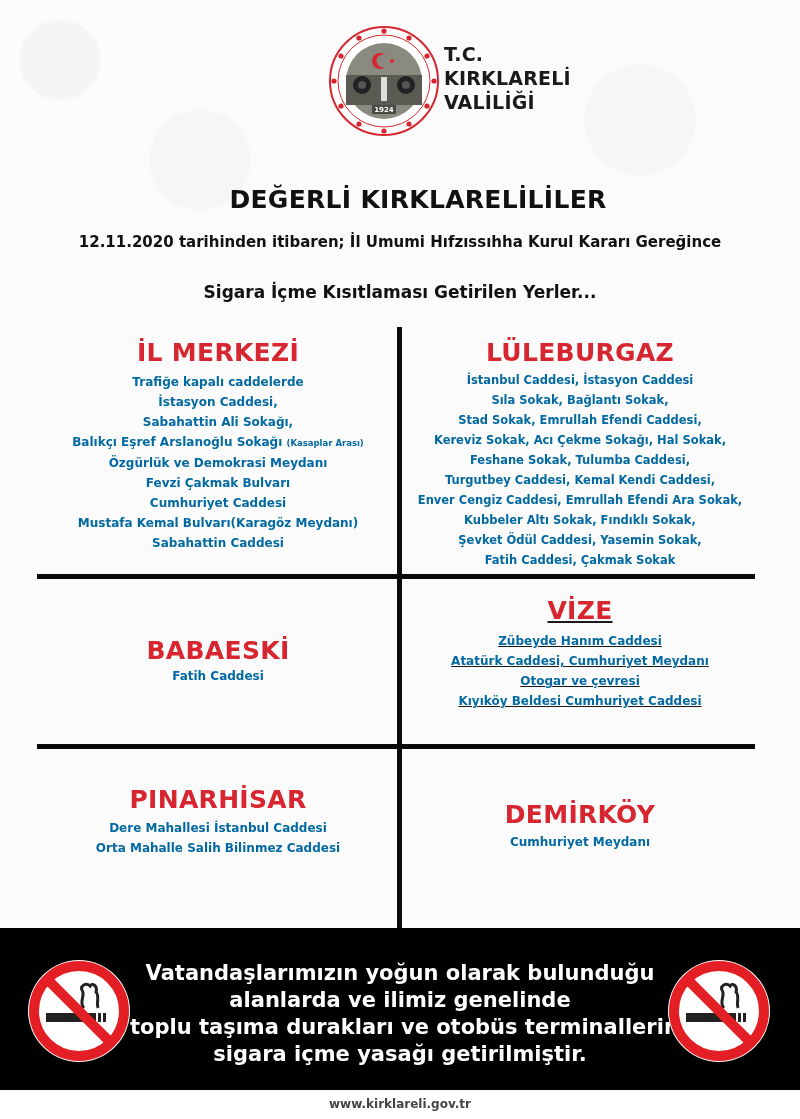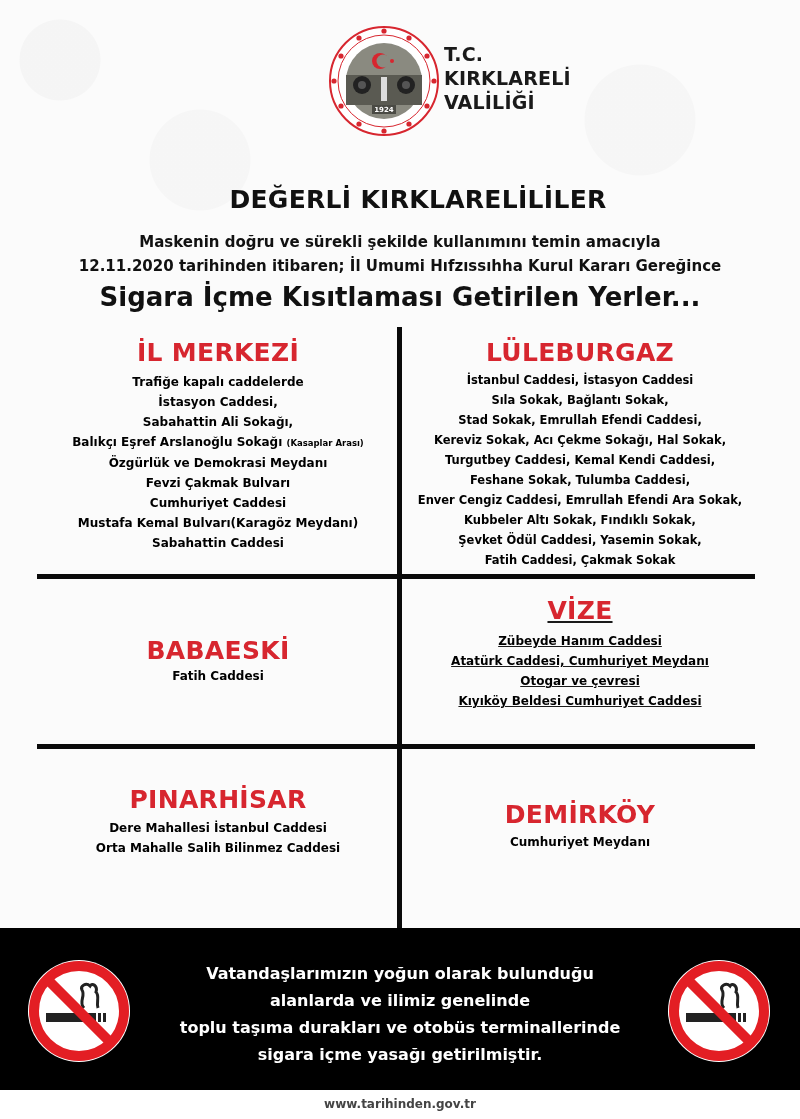--- a/index.html
+++ b/index.html
@@ -21,32 +21,32 @@
   }
   .abs { position: absolute; z-index: 1; }
 
   
   .logo { left: 328px; top: 25px; width: 112px; height: 112px; }
   .org { left: 444px; top: 42px; font-weight: bold; font-size: 19px; line-height: 24px; color: #1a1a1a; letter-spacing: 0.2px; }
   .org div { white-space: nowrap; }
 
   .title { left: 0; width: 800px; top: 185px; text-align: center; font-weight: bold; font-size: 25px; color: #111; letter-spacing: 0.3px; padding-left: 36px; }
   .intro { left: 0; width: 800px; top: 230px; text-align: center; font-weight: bold; font-size: 15px; line-height: 24px; color: #111; }
-  .subtitle { left: 0; width: 800px; top: 282px; text-align: center; font-weight: bold; font-size: 26px; color: #111; }
+  .subtitle { left: 0; width: 800px; top: 282px; text-align: center; font-weight: bold; font-size: 17px; color: #111; }
 
   
   .vline { left: 397px; top: 327px; width: 5px; height: 601px; background: #0a0a0a; }
   .hline { left: 37px; width: 718px; height: 5px; background: #0a0a0a; }
   .hline.l1 { top: 574px; }
   .hline.l2 { top: 744px; }
 
   
   .cell { text-align: center; }
   .cell .name { font-weight: bold; color: #d7262f; font-size: 25px; letter-spacing: 0.3px; }
-  .cell .items { font-weight: bold; font-size: 12px; color: #000000; }
+  .cell .items { font-weight: bold; font-size: 12px; color: #0369a1; }
   .cell .items div { white-space: nowrap; }
 
   .c-merkez { left: 40px; width: 356px; top: 338px; }
   .c-merkez .name { margin-bottom: 5px; }
   .c-merkez .items { line-height: 20px; }
   .small-note { font-size: 8.5px; }
 
   .c-luleburgaz { left: 405px; width: 350px; top: 338px; }
   .c-luleburgaz .name { margin-bottom: 3px; }
   .c-luleburgaz .items { line-height: 20px; font-size: 11.5px; }
@@ -60,21 +60,21 @@
 
   .c-pinarhisar { left: 40px; width: 356px; top: 785px; text-align: center; }
   .c-pinarhisar .name { margin-bottom: 4px; }
   .c-pinarhisar .items { line-height: 20px; }
 
   .c-demirkoy { left: 405px; width: 350px; top: 800px; }
   .c-demirkoy .name { margin-bottom: 6px; }
 
   
   .band { left: 0; top: 928px; width: 800px; height: 162px; background: #000; z-index: 1; }
-  .band-text { left: 130px; width: 540px; top: 960px; text-align: center; color: #fff; font-weight: bold; font-size: 16px; line-height: 27px; z-index: 2; }
+  .band-text { left: 130px; width: 540px; top: 960px; text-align: center; color: #fff; font-weight: bold; font-size: 21px; line-height: 27px; z-index: 2; }
   .band-text div { white-space: nowrap; }
   .nosmoke { width: 106px; height: 106px; top: 958px; z-index: 2; }
   .nosmoke.left { left: 26px; }
   .nosmoke.right { left: 666px; }
 
   .url { left: 0; width: 800px; top: 1097px; text-align: center; font-size: 12px; font-weight: bold; color: #444; }
 </style>
 </head>
 <body>
 
@@ -112,21 +112,20 @@
 </svg>
 
 <div class="abs org">
   <div>T.C.</div>
   <div>KIRKLARELİ</div>
   <div>VALİLİĞİ</div>
 </div>
 
 <div class="abs title">DEĞERLİ KIRKLARELİLİLER</div>
 <div class="abs intro">
-  <div>Maskenin doğru ve sürekli şekilde kullanımını  temin amacıyla</div>
   <div>12.11.2020 tarihinden itibaren; İl Umumi Hıfzıssıhha Kurul Kararı Gereğince</div>
 </div>
 <div class="abs subtitle">Sigara İçme Kısıtlaması Getirilen Yerler...</div>
 
 <div class="abs vline"></div>
 <div class="abs hline l1"></div>
 <div class="abs hline l2"></div>
 
 <div class="abs cell c-merkez">
   <div class="name">İL MERKEZİ</div>
@@ -143,22 +142,22 @@
   </div>
 </div>
 
 <div class="abs cell c-luleburgaz">
   <div class="name">LÜLEBURGAZ</div>
   <div class="items">
     <div>İstanbul Caddesi, İstasyon Caddesi</div>
     <div>Sıla Sokak, Bağlantı Sokak,</div>
     <div>Stad Sokak, Emrullah Efendi Caddesi,</div>
     <div>Kereviz Sokak, Acı Çekme Sokağı, Hal Sokak,</div>
+    <div>Feshane Sokak, Tulumba Caddesi,</div>
     <div>Turgutbey Caddesi, Kemal Kendi Caddesi,</div>
-    <div>Feshane Sokak, Tulumba Caddesi,</div>
     <div>Enver Cengiz Caddesi, Emrullah Efendi Ara Sokak,</div>
     <div>Kubbeler Altı Sokak, Fındıklı Sokak,</div>
     <div>Şevket Ödül Caddesi, Yasemin Sokak,</div>
     <div>Fatih Caddesi, Çakmak Sokak</div>
   </div>
 </div>
 
 <div class="abs cell c-babaeski">
   <div class="name">BABAESKİ</div>
   <div class="items">
@@ -213,13 +212,13 @@
 <svg class="abs nosmoke right" viewBox="0 0 106 106">
   <circle cx="53" cy="53" r="51" fill="#fff"></circle>
   <circle cx="53" cy="53" r="45" fill="#fff" stroke="#e31e24" stroke-width="10"></circle>
   <rect x="20" y="55" width="50" height="9" fill="#222"></rect>
   <rect x="72" y="55" width="3" height="9" fill="#222"></rect>
   <rect x="77" y="55" width="3" height="9" fill="#222"></rect>
   <path d="M58 50 C52 44 60 38 56 32 C54 28 60 24 64 28 C66 24 72 28 70 34 C74 38 70 44 72 50" fill="none" stroke="#222" stroke-width="3"></path>
   <line x1="21" y1="21" x2="85" y2="85" stroke="#e31e24" stroke-width="10"></line>
 </svg>
 
-<div class="abs url">www.tarihinden.gov.tr</div>
+<div class="abs url">www.kirklareli.gov.tr</div>
 
 </body></html>

